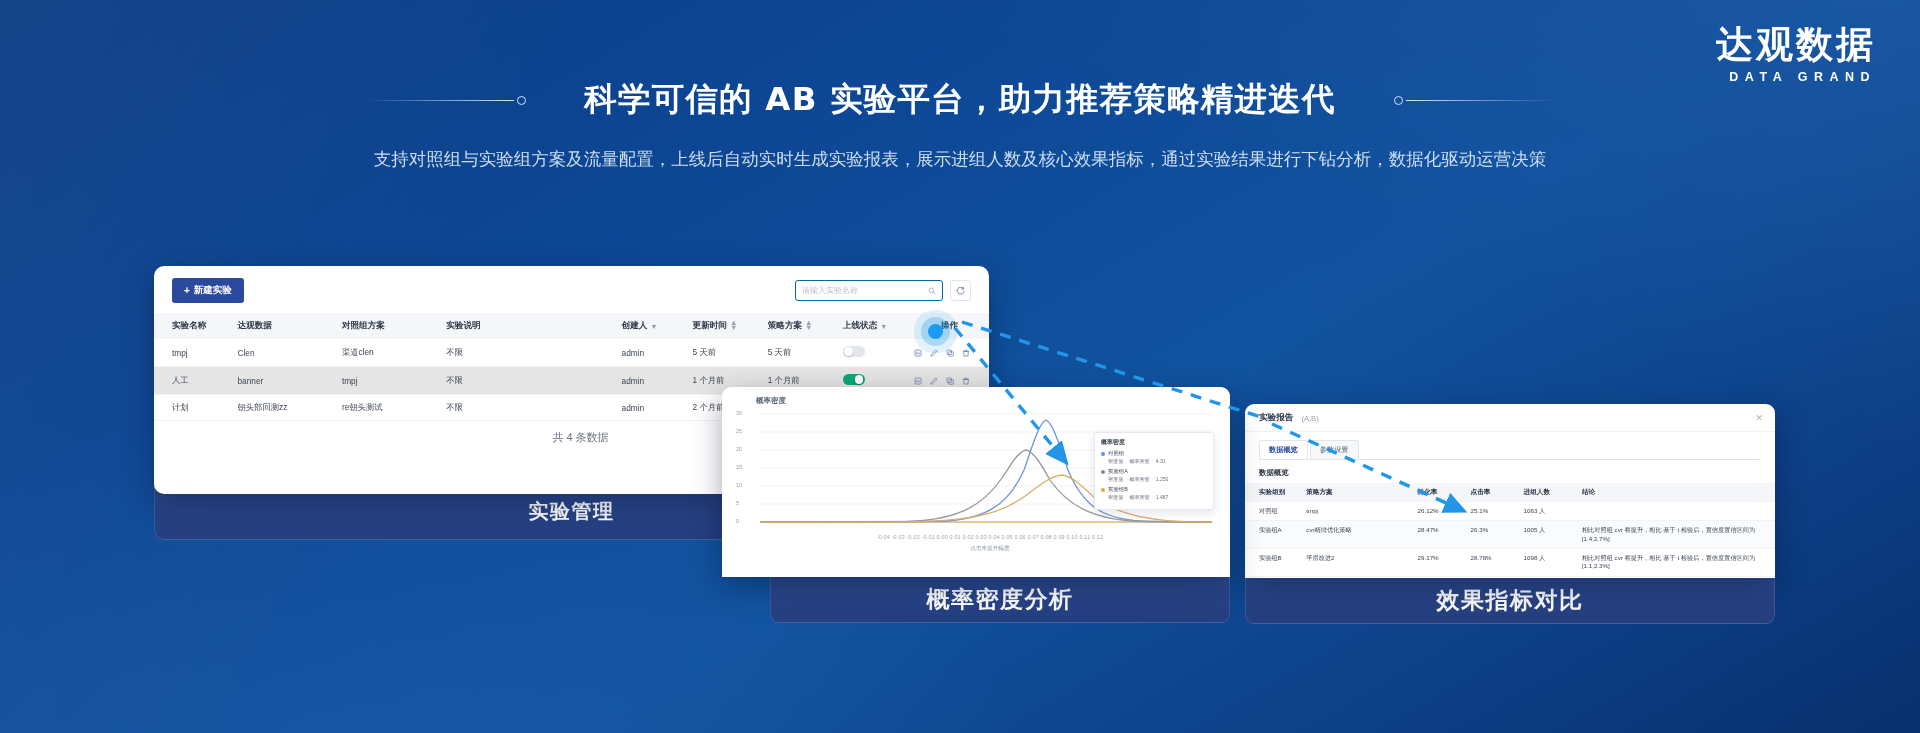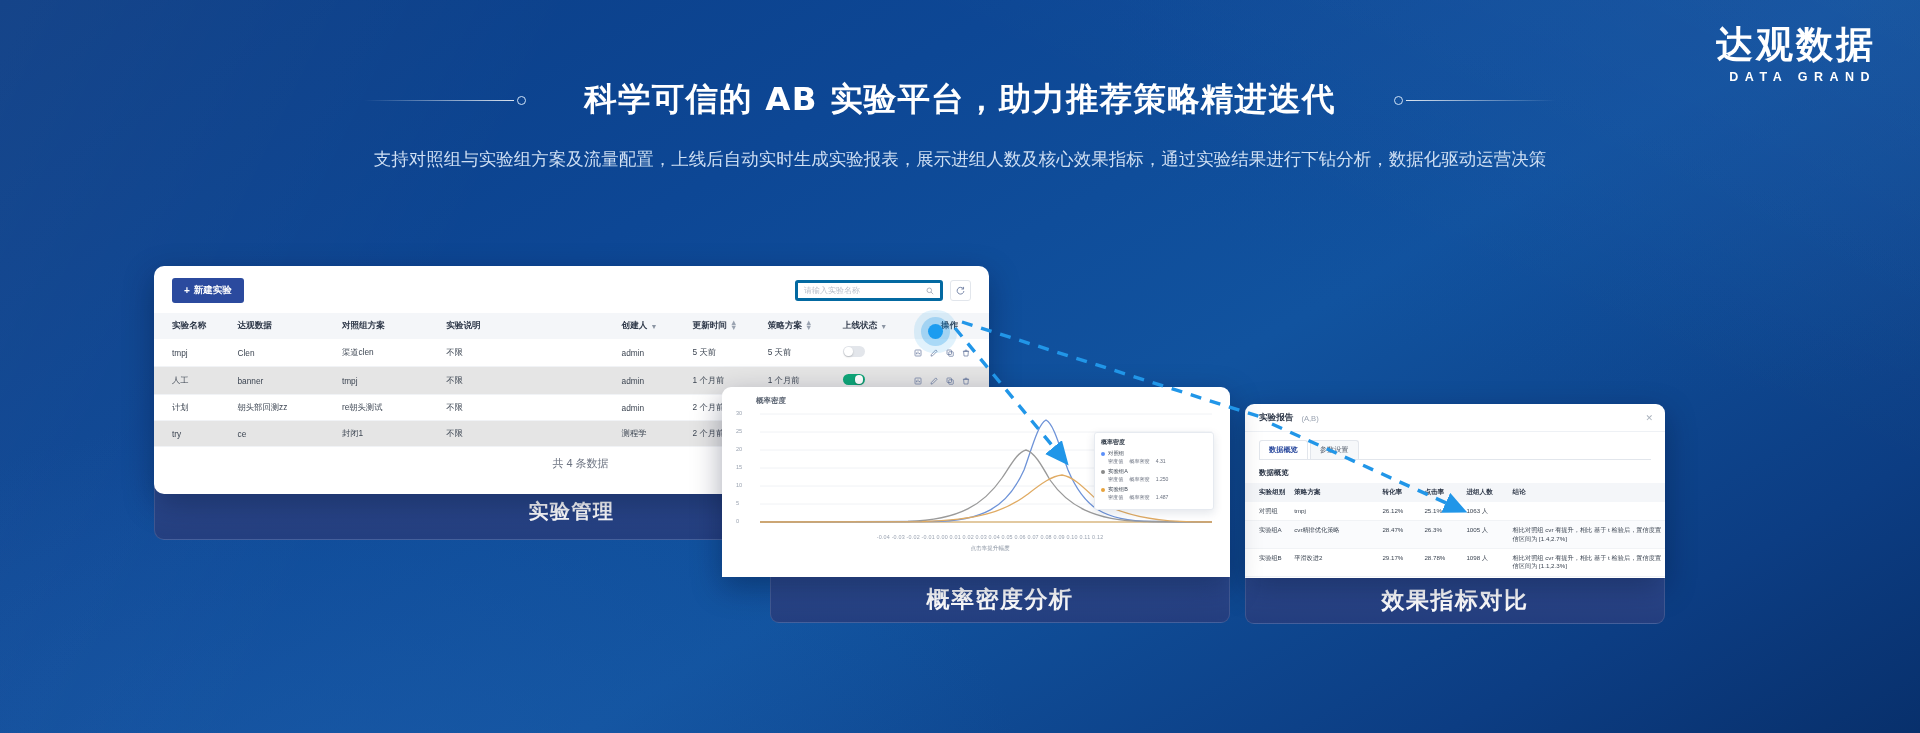--- a/index.html
+++ b/index.html
@@ -84,21 +84,21 @@
   #panel1 .panel-caption { height:56px; font-size:20px; letter-spacing:1.5px; margin-top:-10px; border-radius:0 0 10px 10px;}
 
   .p1-toolbar { display:flex; align-items:center; justify-content:space-between; padding:12px 18px 10px 18px; }
   .btn-primary {
     background:#2b4a9e; color:#fff; font-size:9.5px; border-radius:3px;
     padding:6px 12px; display:flex; align-items:center; gap:4px; font-weight:bold;
   }
   .btn-primary .plus { font-size:10px; line-height:1; }
   .p1-tools-right { display:flex; align-items:center; gap:7px; }
   .search-box {
-    width:148px; height:21px; border:3px solid #0369a1; border-radius:3px;
+    width:148px; height:21px; border:1px solid #0369a1; border-radius:3px;
     display:flex; align-items:center; padding:0 6px; justify-content:space-between;
     background:#fff;
   }
   .search-box .ph { font-size:8px; color:#b9bfc9; }
   .icon-sq {
     width:21px; height:21px; border:1px solid #e2e6ec; border-radius:3px;
     display:flex; align-items:center; justify-content:center; background:#fff;
   }
   .tbl { width:100%; border-collapse:collapse; table-layout:fixed; }
   .tbl th {
@@ -149,21 +149,21 @@
     background:#fff; border:1px solid #e6eaf0; border-radius:3px;
     box-shadow:0 3px 10px rgba(20,40,80,0.12); padding:5px 6px; z-index:5;
   }
   .legendbox .lb-title { font-size:6px; font-weight:bold; color:#303a47; margin-bottom:3px; }
   .lb-item { margin-bottom:3px; }
   .lb-head { display:flex; align-items:center; gap:3px; font-size:5.4px; color:#3c4552; }
   .lb-sw { width:4px; height:4px; border-radius:50%; display:inline-block; }
   .lb-row { display:flex; gap:6px; font-size:5.1px; color:#6b7280; padding-left:7px; margin-top:1px; }
 
   
-  #panel3 { left:1245px; top:404px; width:420px; z-index:11; }
+  #panel3 { left:1245px; top:404px; width:530px; z-index:11; }
   #panel3 .panel-shot { height:174px; }
   #panel3 .panel-caption { height:46px; font-size:23px; letter-spacing:1.5px; }
 
   .p3-head { display:flex; align-items:center; gap:8px; padding:8px 12px 7px 14px; border-bottom:1px solid #eef1f5; }
   .p3-head .t { font-size:8.6px; font-weight:bold; color:#2d3748; }
   .p3-head .sub { font-size:7.6px; color:#9aa3b1; }
   .p3-head .x { margin-left:auto; font-size:9px; color:#aab2bd; }
   .p3-tabs { display:flex; gap:2px; padding:8px 14px 0 14px; }
   .p3-tab {
     font-size:7.2px; padding:4px 9px; border:1px solid #e2e6ec; border-bottom:none;
@@ -372,31 +372,20 @@
             <td>计划</td>
             <td>朝头部回测zz</td>
             <td>re朝头测试</td>
             <td>不限</td>
             <td>admin</td>
             <td>2 个月前</td>
             <td></td>
             <td></td>
             <td></td>
           </tr>
-          <tr class="alt">
-            <td>try</td>
-            <td>ce</td>
-            <td>封闭1</td>
-            <td>不限</td>
-            <td>测程学</td>
-            <td>2 个月前</td>
-            <td></td>
-            <td></td>
-            <td></td>
-          </tr>
         </tbody>
       </table>
       <div class="p1-footer">共 4 条数据</div>
 
       <div class="cursor-dot" style="right:46px; top:58px;"></div>
     </div>
     <div class="panel-caption">实验管理</div>
   </div>
 
   <div class="panel" id="panel2">

